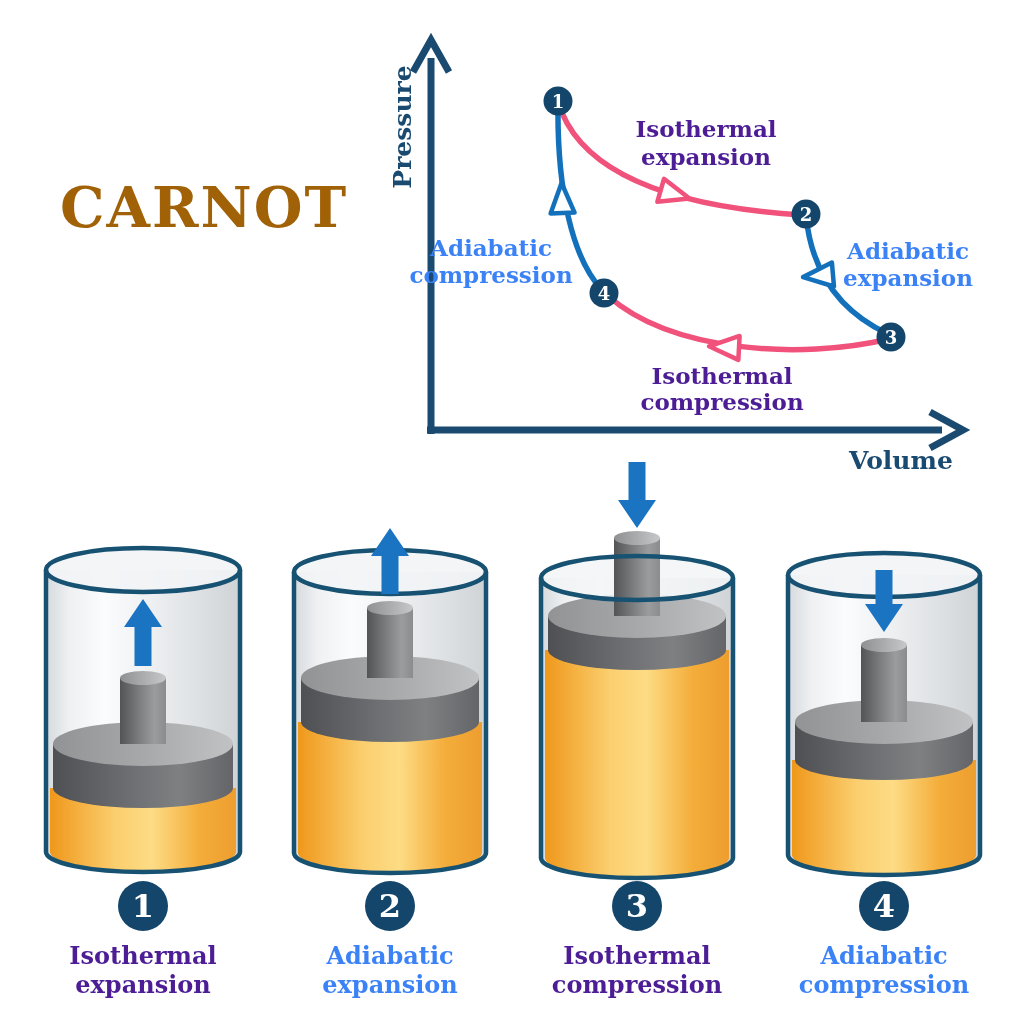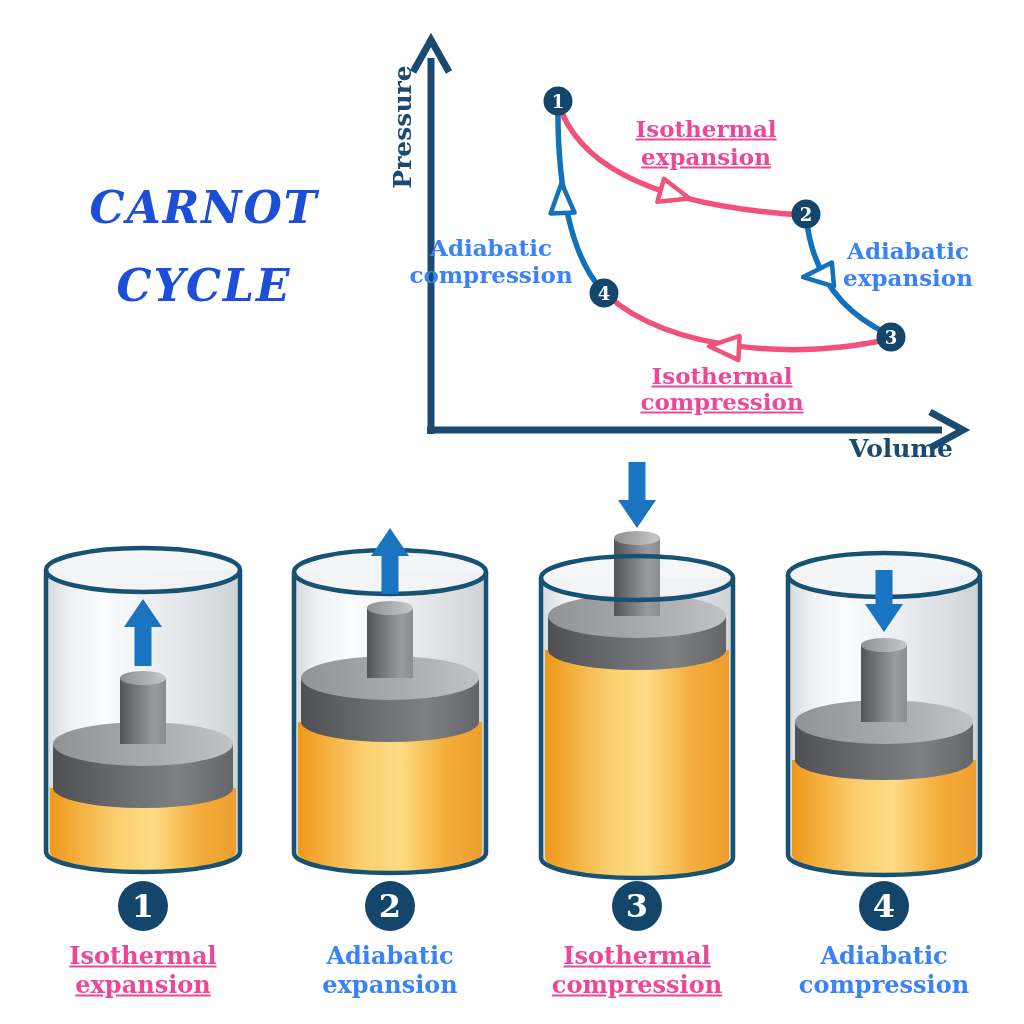--- a/index.html
+++ b/index.html
@@ -2,24 +2,24 @@
 <html><head>
 <meta charset="utf-8">
 <style>
   html,body{margin:0;padding:0;background:#ffffff;}
   .stage{position:relative;width:1024px;height:1024px;background:#ffffff;overflow:hidden;
          font-family:"DejaVu Serif",serif;}
   svg{position:absolute;left:0;top:0;}
   .lbl{position:absolute;transform:translate(-50%,-50%);font-weight:bold;white-space:nowrap;
        font-family:"DejaVu Serif",serif;}
   .vert{transform:translate(-50%,-50%) rotate(-90deg);}
-  .pink{color:#ec4899;text-decoration:underline;}
+  .pink{color:#4c1d95;}
   .blue{color:#3b82f6;}
   .navy{color:#1A4A70;}
-  .title-line{font-size:44px;letter-spacing:2px;color:#1d4ed8;font-style:italic;}
+  .title-line{font-size:56px;letter-spacing:2px;color:#a16207;}
   .chart-lbl{font-size:23px;}
   .axis-lbl{font-size:25px;}
   .stage-lbl{font-size:24px;}
   .badge{position:absolute;transform:translate(-50%,-50%);background:#14466B;color:#ffffff;
          border-radius:50%;display:flex;align-items:center;justify-content:center;
          font-weight:bold;font-family:"DejaVu Serif",serif;}
   .badge.small{width:29px;height:29px;font-size:18px;}
   .badge.big{width:50px;height:50px;font-size:32px;}
 </style>
 </head>
@@ -155,24 +155,23 @@
         <ellipse cx="884" cy="645" rx="23" ry="7" fill="url(#gradRodTop)"></ellipse>
       </g>
       <ellipse cx="884" cy="575" rx="96" ry="22" fill="#F2F4F6" fill-opacity="0.9"></ellipse>
       <path d="M788,575 L788,855 A96,20 0 0 0 980,855 L980,575" fill="none" stroke="#175272" stroke-width="4.5"></path>
       <ellipse cx="884" cy="575" rx="96" ry="22" fill="none" stroke="#175272" stroke-width="4.5"></ellipse>
       <polygon points="884,632 865,604 875.5,604 875.5,570 892.5,570 892.5,604 903,604" fill="#1B74C2"></polygon>
     </g>
   </svg>
 
   <div class="lbl title-line" style="left:204px;top:207px;">CARNOT</div>
-  <div class="lbl title-line" style="left:204px;top:285px;">CYCLE</div>
 
   <div class="lbl vert axis-lbl navy" style="left:402px;top:127px;">Pressure</div>
-  <div class="lbl axis-lbl navy" style="left:901px;top:448px;">Volume</div>
+  <div class="lbl axis-lbl navy" style="left:901px;top:460px;">Volume</div>
 
   <div class="lbl chart-lbl pink" style="left:706px;top:128px;">Isothermal</div>
   <div class="lbl chart-lbl pink" style="left:706px;top:156px;">expansion</div>
 
   <div class="lbl chart-lbl blue" style="left:908px;top:250px;">Adiabatic</div>
   <div class="lbl chart-lbl blue" style="left:908px;top:277px;">expansion</div>
 
   <div class="lbl chart-lbl pink" style="left:722px;top:375px;">Isothermal</div>
   <div class="lbl chart-lbl pink" style="left:722px;top:401px;">compression</div>
 

